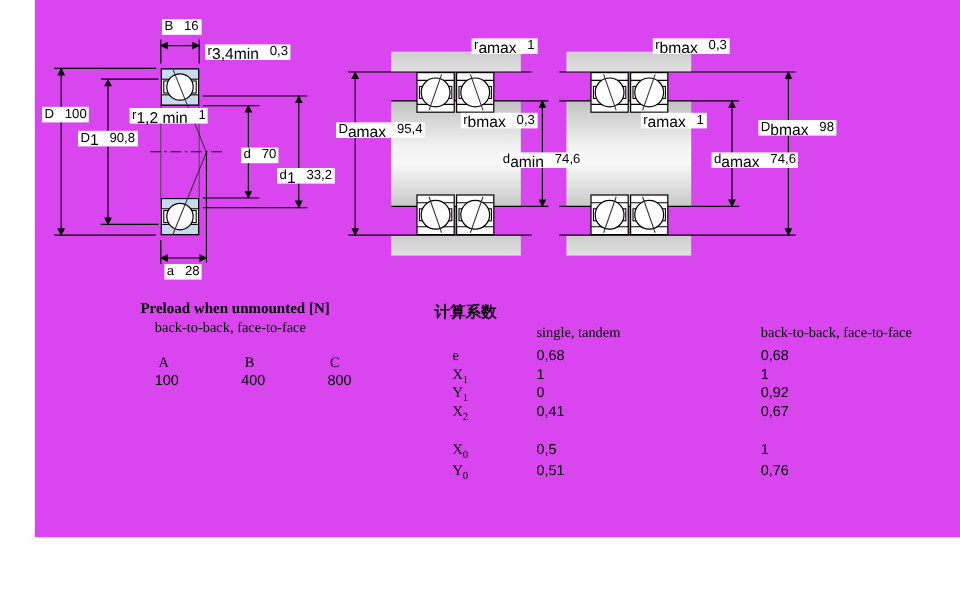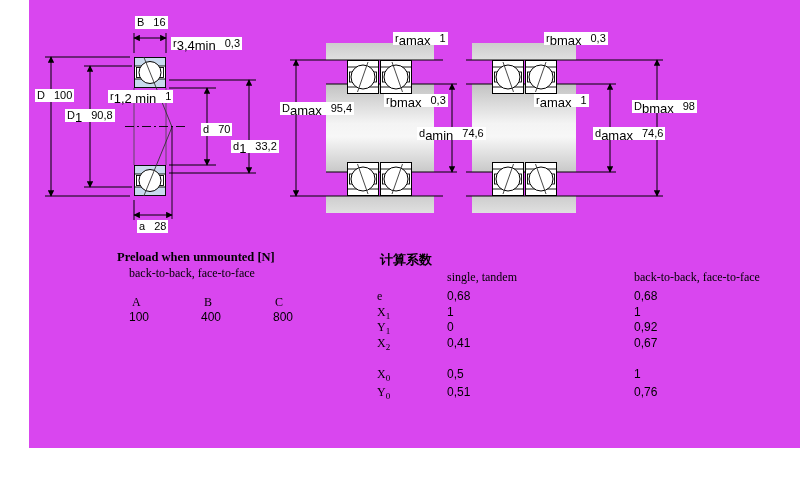--- a/index.html
+++ b/index.html
@@ -10,21 +10,21 @@
   .dim{position:absolute;font:11px "Liberation Sans",sans-serif;background:#fff;
        padding:0 2px;white-space:nowrap;line-height:13px;}
   .dim sub{font-size:13px;line-height:0;}
   .dim .v{margin-left:9px;}
   
   .pt-title{position:absolute;left:88px;top:250px;font:bold 12.5px "Liberation Serif",serif;}
   .pt-sub{position:absolute;left:100px;top:266px;font:12px "Liberation Serif",serif;}
   .pt-h{position:absolute;top:295px;font:12px "Liberation Serif",serif;}
   .pt-v{position:absolute;top:310px;font:12px "Liberation Sans",sans-serif;}
   
-  .ft-title{position:absolute;left:351px;top:251px;font:bold 13px "Liberation Sans",sans-serif;}
+  .ft-title{position:absolute;left:333px;top:251px;font:bold 13px "Liberation Sans",sans-serif;}
   .ft-h{position:absolute;top:270px;font:12px "Liberation Serif",serif;}
   .frow{position:absolute;left:345px;width:440px;height:14px;}
   .flabel{position:absolute;left:3px;font:12px "Liberation Serif",serif;}
   .flabel sub{font-size:9px;line-height:0;}
   .fv1{position:absolute;left:73px;font:12px "Liberation Sans",sans-serif;}
   .fv2{position:absolute;left:260px;font:12px "Liberation Sans",sans-serif;}
 </style>
 </head>
 <body>
 

